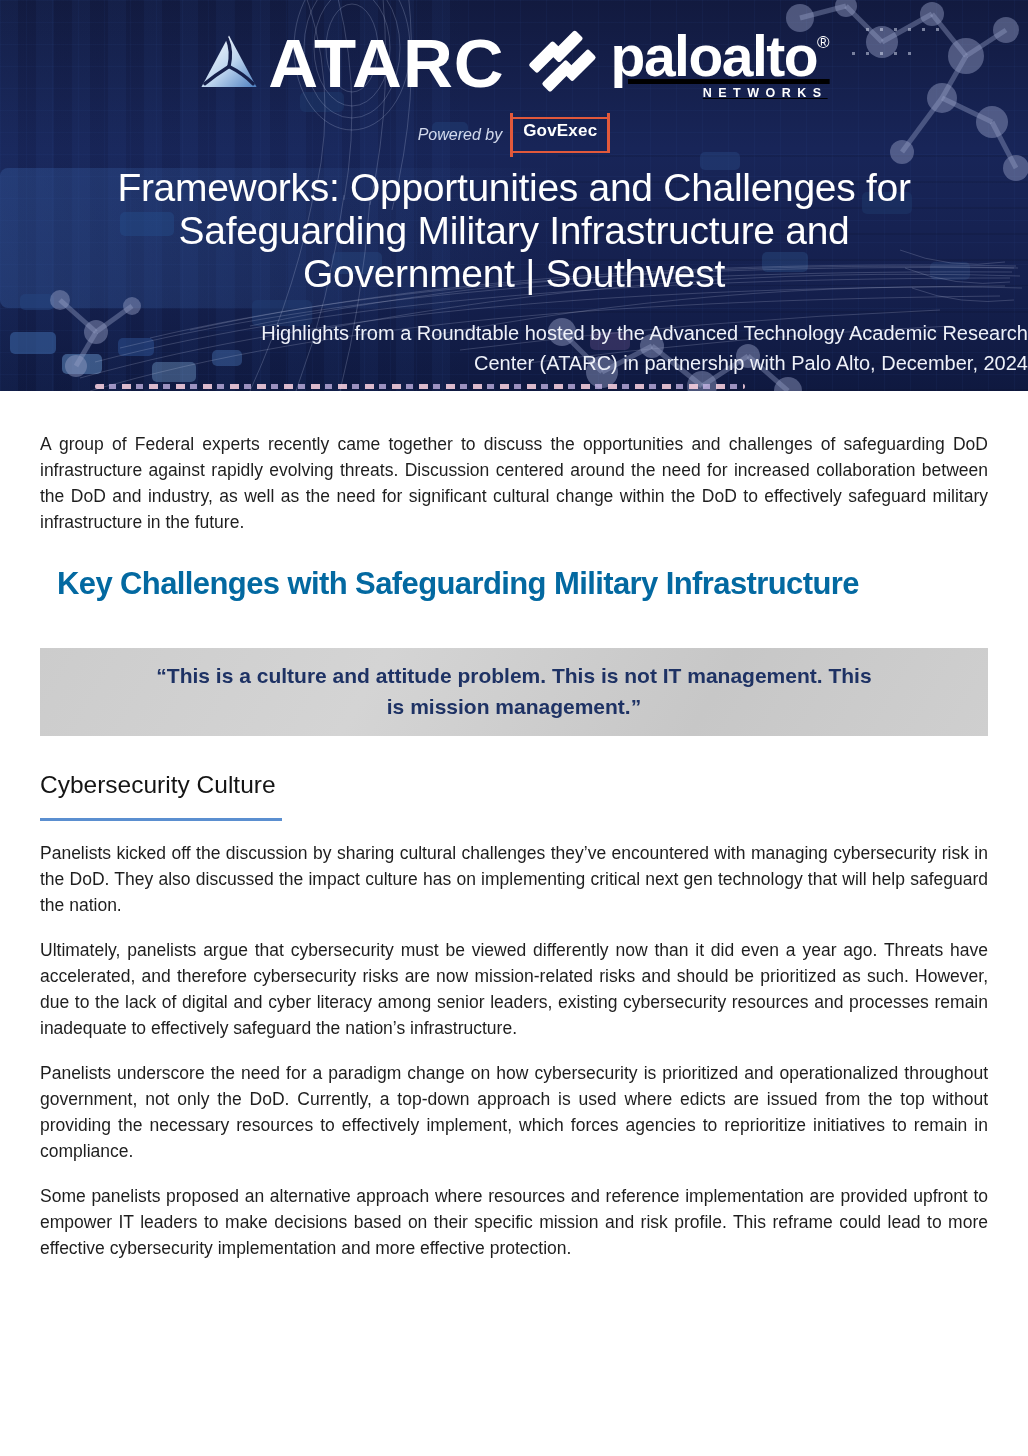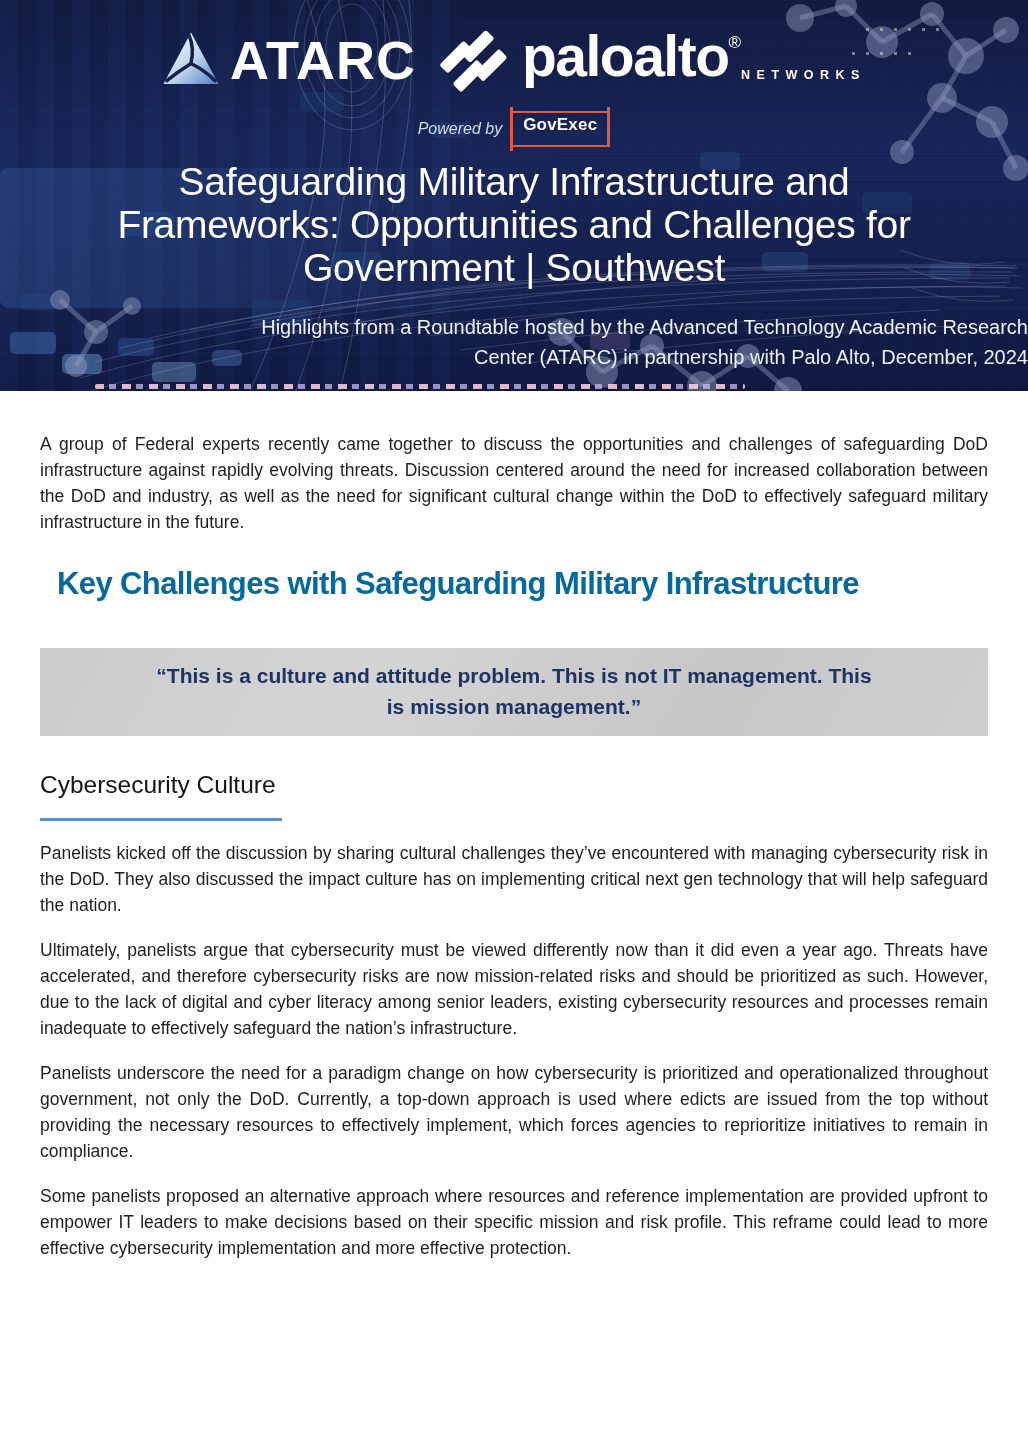--- a/index.html
+++ b/index.html
@@ -36,23 +36,23 @@
     position:absolute; bottom:2px; left:95px; width:650px; height:5px; border-radius:2px;
     background:repeating-linear-gradient(90deg,
       rgba(255,214,228,.85) 0 9px, rgba(255,214,228,0) 9px 14px,
       rgba(204,186,234,.75) 14px 21px, rgba(204,186,234,0) 21px 27px);
     filter:blur(.5px);
   }
 
   
   .logo-row { position:relative; display:flex; justify-content:center; align-items:center; gap:20px; padding-top:26px; }
   .atarc { display:flex; align-items:center; gap:8px; }
-  .atarc-text { color:#fff; font-weight:bold; font-size:54px; letter-spacing:1px; line-height:1; }
+  .atarc-text { color:#fff; font-weight:bold; font-size:69px; letter-spacing:1px; line-height:1; }
   .palo { display:flex; align-items:flex-start; gap:12px; margin-top:4px; }
-  .palo-textcol { display:flex; flex-direction:row; align-items:flex-end; }
+  .palo-textcol { display:flex; flex-direction:column; align-items:flex-end;text-decoration:underline; }
   .palo-wordline { color:#fff; font-weight:bold; font-size:57px; line-height:.92; letter-spacing:-1.5px; }
   .palo-reg { font-size:17px; vertical-align:28px; letter-spacing:0; font-weight:normal; }
   .palo-networks { color:#fff; font-weight:bold; font-size:12.5px; letter-spacing:6.5px; margin-top:4px; margin-right:2px; }
 
   
   .powered-row { position:relative; display:flex; justify-content:center; align-items:center; gap:8px; margin-top:17px; }
   .powered-by { color:rgba(226,232,248,.92); font-style:italic; font-size:16px; }
   .govexec-badge {
     position:relative; color:#fff; font-weight:bold; font-size:17px;
     border:2px solid #e2593b; padding:2px 11px 10px; letter-spacing:.2px;
@@ -218,22 +218,22 @@
         </div>
       </div>
     </div>
 
     <div class="powered-row">
       <span class="powered-by">Powered by</span>
       <span class="govexec-badge">GovExec</span>
     </div>
 
     <div class="hero-title">
+      <div>Frameworks: Opportunities and Challenges for</div>
       <div>Safeguarding Military Infrastructure and</div>
-      <div>Frameworks: Opportunities and Challenges for</div>
       <div>Government | Southwest</div>
     </div>
 
     <div class="hero-sub">
       <div>Highlights from a Roundtable hosted by the Advanced Technology Academic Research</div>
       <div>Center (ATARC) in partnership with Palo Alto, December, 2024</div>
     </div>
 
     <div class="cutoff-strip"></div>
   </header>

